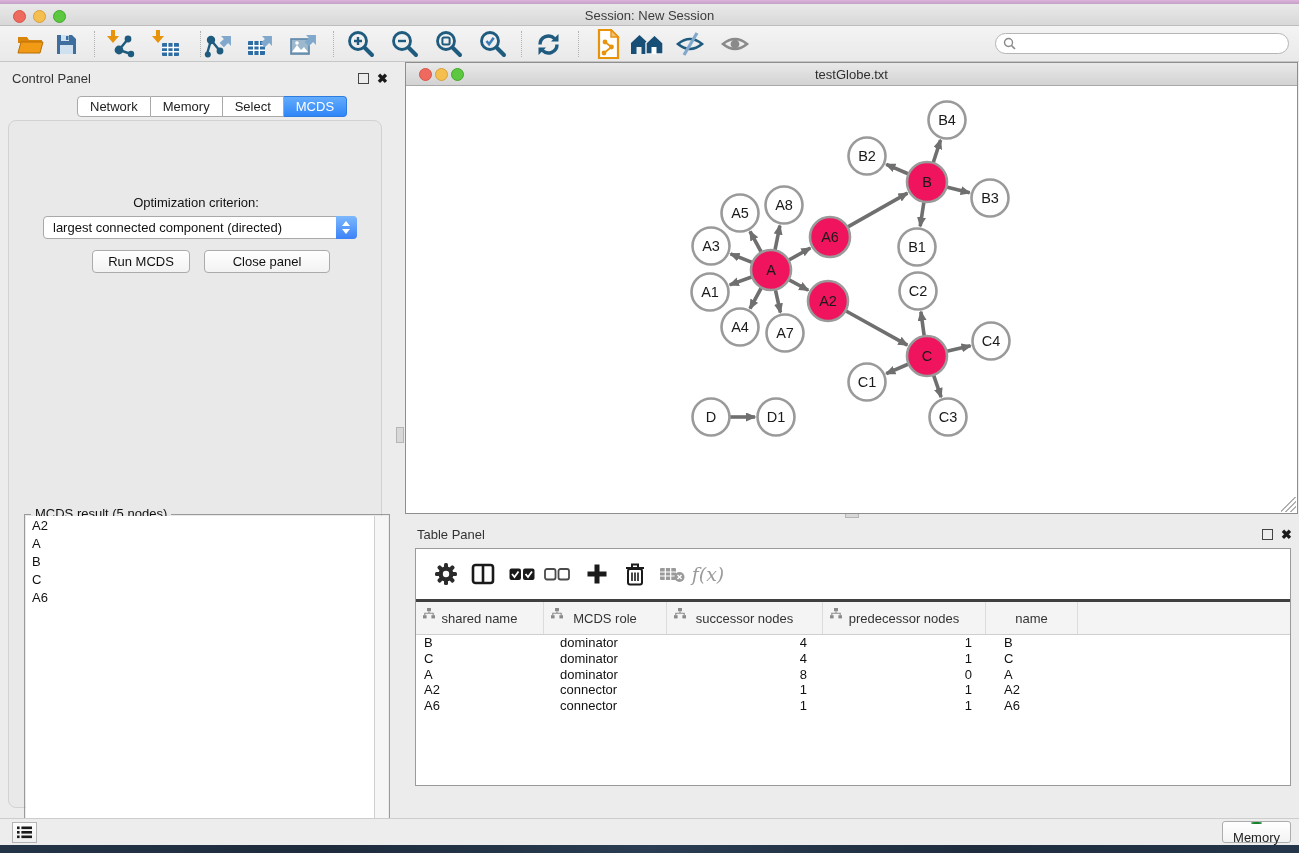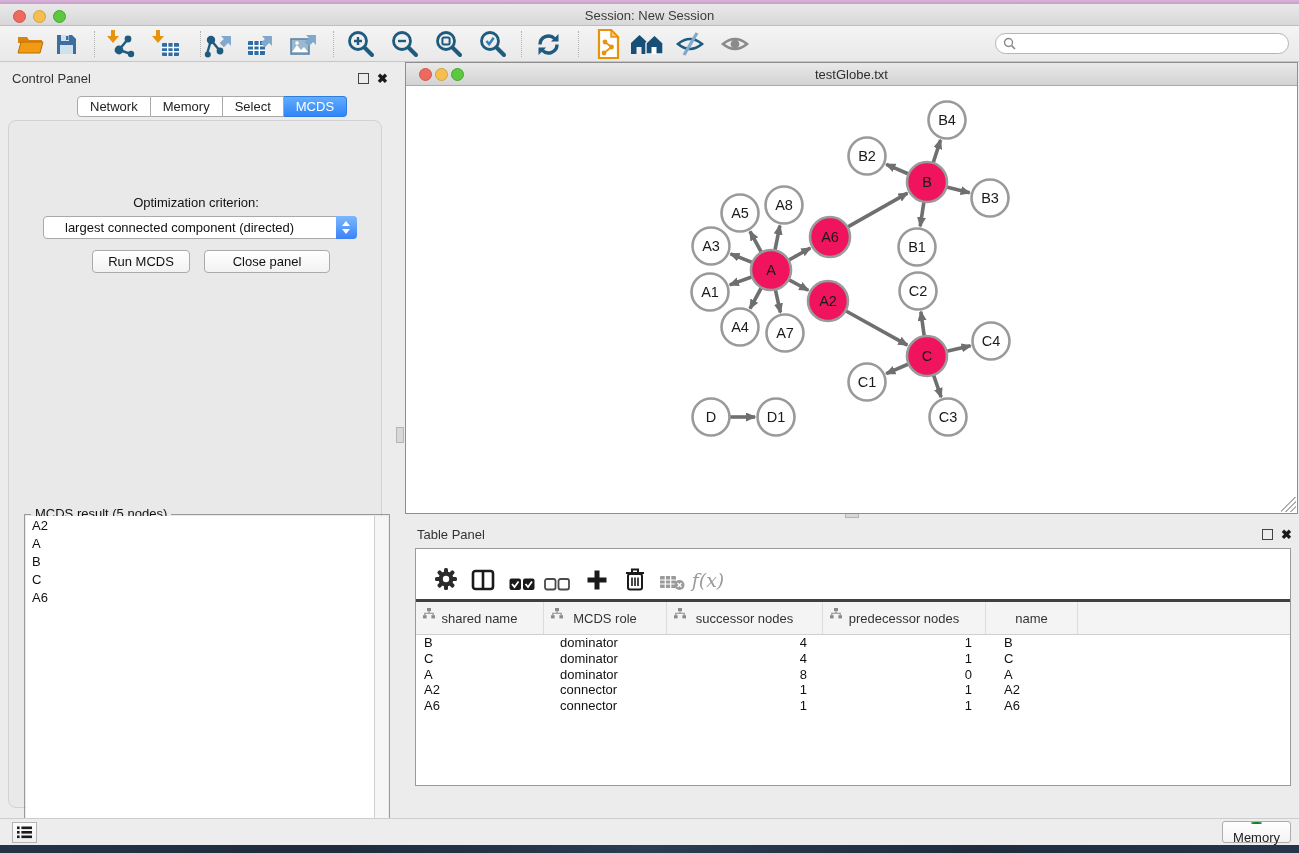--- a/index.html
+++ b/index.html
@@ -40,21 +40,21 @@
     border-left:none; color:#222; text-align:center; cursor:default; }
   .seg-btn:first-child { border-left:1px solid #a9a9a9; border-radius:4px 0 0 4px; }
   .seg-btn:last-child { border-radius:0 4px 4px 0; }
   .seg-btn.active { background:linear-gradient(#63acfd,#2f86f7); border-color:#2f7ce0; color:#fff; }
 
   .cp-inner { position:absolute; left:8px; top:58px; width:374px; height:688px;
     background:#e9e9e9; border:1px solid #d2d2d2; border-radius:8px; }
   .opt-label { position:absolute; left:0; width:374px; top:74px; text-align:center; color:#111; }
   .dropdown { position:absolute; left:34px; top:95px; width:314px; height:23px; background:#fff;
     border:1px solid #a9a9a9; border-radius:4px; display:flex; align-items:center; }
-  .dropdown .dd-text { padding-left:21px; flex:1; color:#111; }
+  .dropdown .dd-text { padding-left:9px; flex:1; color:#111; }
   .dd-stepper { width:21px; height:23px; margin:-1px -1px 0 0; border-radius:0 4px 4px 0;
     background:linear-gradient(#7cb8fd,#3b82f7); position:relative; }
   .dd-stepper .up { position:absolute; left:6px; top:5px; width:0; height:0;
     border-left:4.5px solid transparent; border-right:4.5px solid transparent; border-bottom:5px solid #fff; }
   .dd-stepper .down { position:absolute; left:6px; bottom:5px; width:0; height:0;
     border-left:4.5px solid transparent; border-right:4.5px solid transparent; border-top:5px solid #fff; }
   .cp-btn { position:absolute; top:129px; height:23px; background:linear-gradient(#ffffff,#f2f2f2);
     border:1px solid #ababab; border-radius:4px; text-align:center; line-height:21px; color:#111; cursor:default; }
   .btn-run { left:83px; width:98px; } .btn-close { left:195px; width:126px; }
 
@@ -82,21 +82,21 @@
     background:
       linear-gradient(135deg, transparent 46%, #b0b0b0 46%, #b0b0b0 52%, transparent 52%),
       linear-gradient(135deg, transparent 62%, #b0b0b0 62%, #b0b0b0 68%, transparent 68%),
       linear-gradient(135deg, transparent 78%, #b0b0b0 78%, #b0b0b0 84%, transparent 84%); }
 
   
   .tpanel { position:absolute; left:405px; top:518px; width:894px; height:300px; background:#ececec; }
   .tp-float{ left:857px; } .tp-close{ left:876px; }
   .tp-box { position:absolute; left:10px; top:30px; width:876px; height:238px; background:#fff; border:1px solid #9a9a9a; }
   .tp-toolbar { position:absolute; left:0; top:0; right:0; height:49px; background:#fff; }
-  .tpbn { position:absolute; top:8px; width:34px; height:34px; display:flex; align-items:flex-end; justify-content:center; cursor:default; }
+  .tpbn { position:absolute; top:8px; width:34px; height:34px; display:flex; align-items:center; justify-content:center; cursor:default; }
   .fx-label { font-family:"DejaVu Serif", serif; font-style:italic; font-size:19px; color:#9a9a9a; }
 
   .grid { position:absolute; left:0; top:50px; right:0; bottom:0; }
   .thead { display:flex; height:36px; background:#f4f4f4; border-top:3px solid #404040; border-bottom:1px solid #cfcfcf; }
   .th { position:relative; display:flex; align-items:center; justify-content:center; color:#333;
     border-right:1px solid #dcdcdc; overflow:hidden; }
   .th .map-ic { position:absolute; left:7px; top:6px; }
   .c0{width:128px;} .c1{width:123px;} .c2{width:156px;} .c3{width:163px;} .c4{width:92px;} .c5{flex:1; border-right:none;}
   .trow { display:flex; height:15.8px; background:#fff; }
   .td { overflow:hidden; white-space:nowrap; color:#111; line-height:15.8px; }

